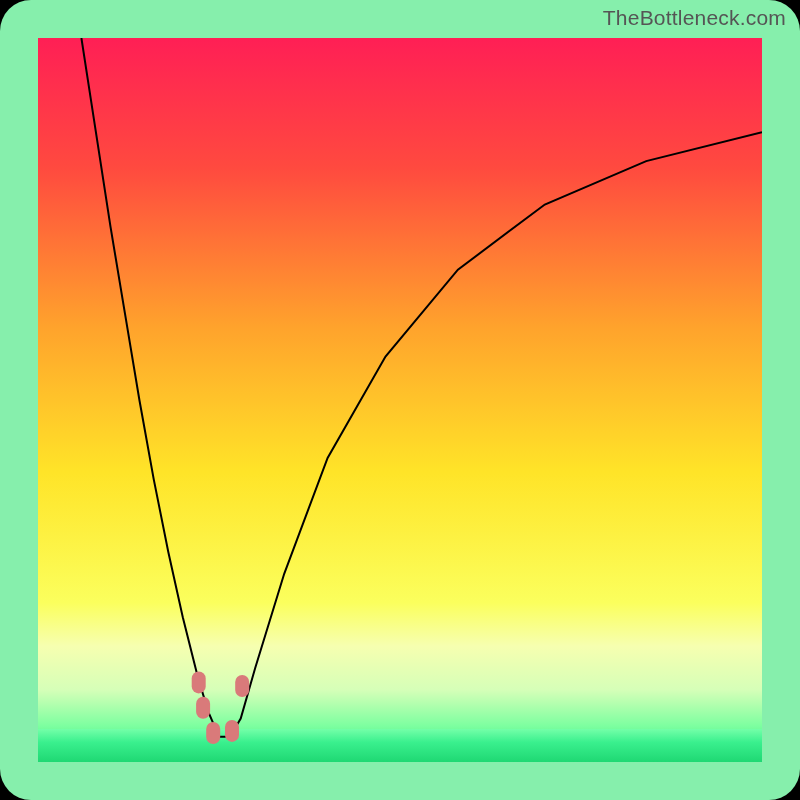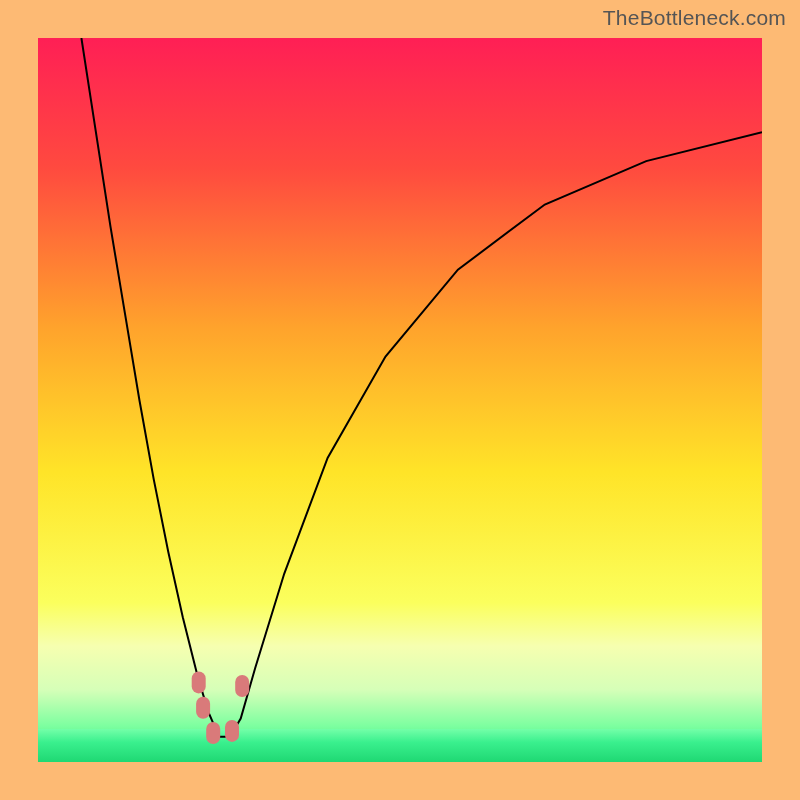--- a/index.html
+++ b/index.html
@@ -8,21 +8,22 @@
     width: 800px;
     height: 800px;
     background: #000;
     overflow: hidden;
     font-family: Arial, Helvetica, sans-serif;
   }
   .frame {
     position: absolute;
     left: 0; top: 0;
     width: 800px; height: 800px;
-    background: #fdba74;
+    background: #86efac;
+    border-radius: 31px;
   }
   .plot {
     position: absolute;
     left: 38px;
     top: 38px;
     width: 724px;
     height: 724px;
     overflow: hidden;
   }
   .gradient-fill {

